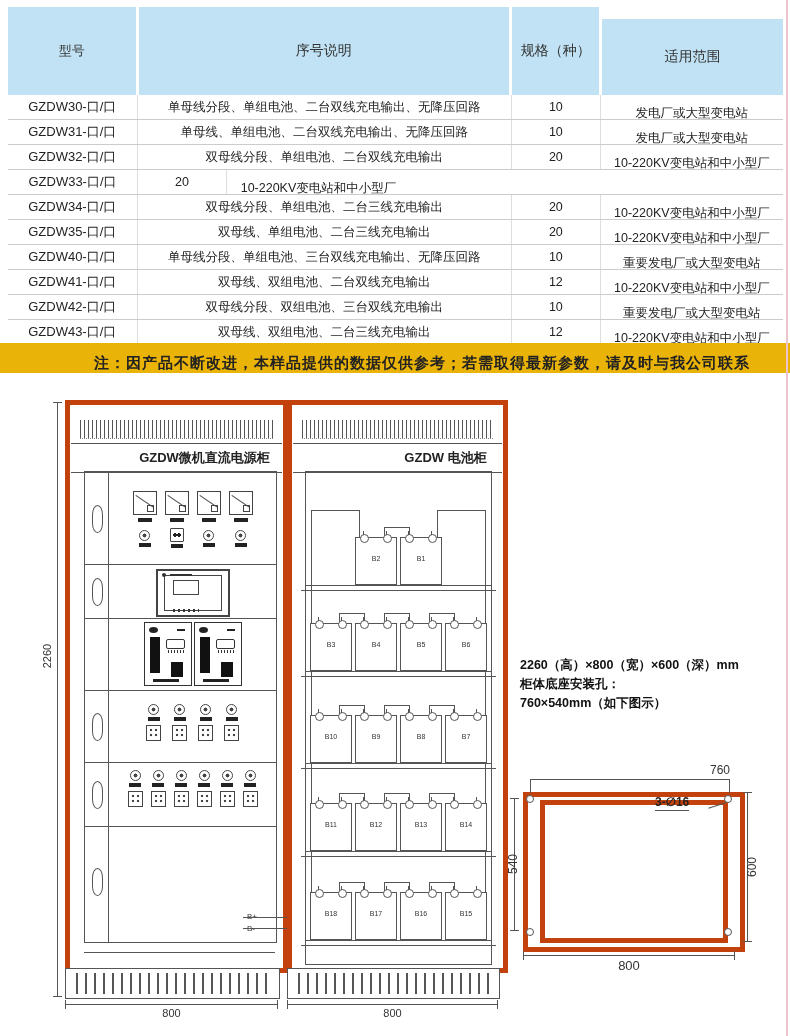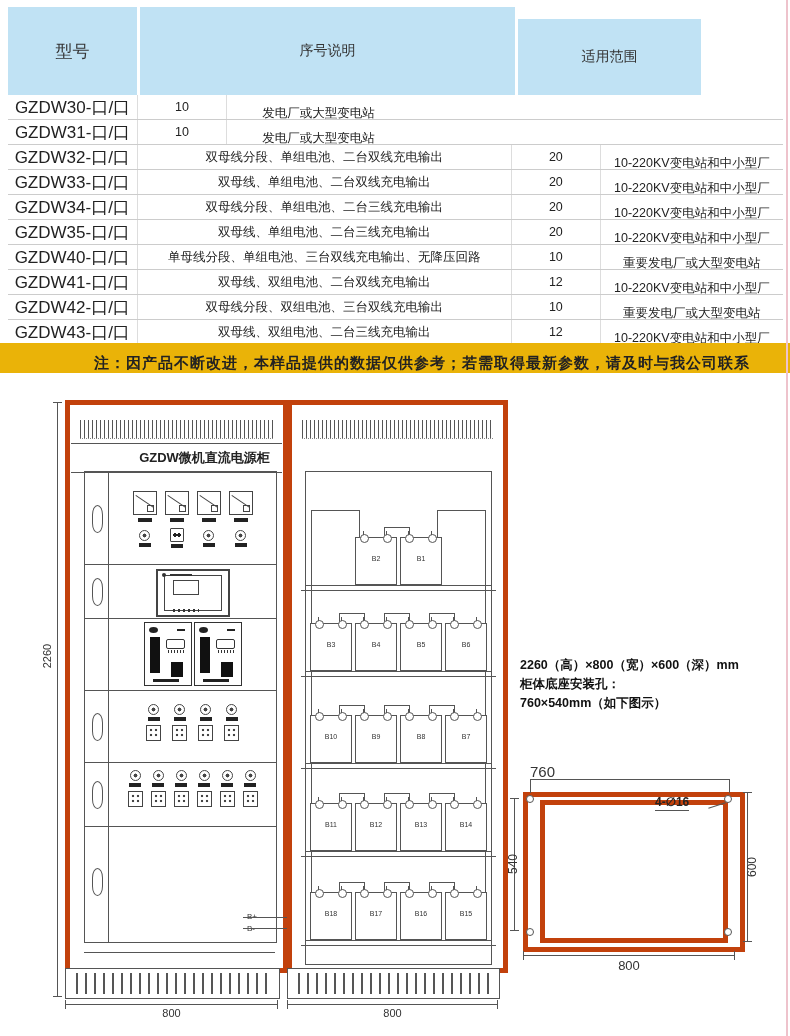--- a/index.html
+++ b/index.html
@@ -9,21 +9,21 @@
   .spec-table{position:absolute;left:8px;top:7px;width:775px;}
   .thead{display:flex;height:88px;}
   .th{background:#c0e2f4;display:flex;align-items:center;justify-content:center;
       font-size:14px;color:#333;}
   .thead .th{border-right:3px solid #fff;}
   .thead .th:last-child{border-right:none;}
   .tr{display:flex;height:24px;background:#fff;border-bottom:1px solid #ccc;}
   .td{display:flex;align-items:center;justify-content:center;font-size:12.5px;
       color:#222;border-right:1px solid #ddd;overflow:hidden;white-space:nowrap;}
   .td:last-child{border-right:none;}
-  .c0{width:129px;font-size:17px;}
+  .c0{width:129px;font-size:13px;}
   .c1{width:375px;}
   .c2{width:88px;}
   .c3{width:183px;margin-top:12px;}
   
   .note-bar{position:absolute;left:0;top:343px;width:790px;height:30px;background:#eab308;
             display:flex;align-items:flex-end;justify-content:center;font-size:15px;
             font-weight:bold;color:#222;letter-spacing:1px;padding-left:27px;}
   
   .abs{position:absolute;}
   .hl{position:absolute;height:1px;background:#555;}
@@ -116,42 +116,44 @@
 </style>
 </head>
 <body>
 
 <div class="page">
 
   <div class="spec-table">
     <div class="thead">
         <div class="th c0">型号</div>
         <div class="th c1">序号说明</div>
+        <div class="th c2">规格（种）</div>
         <div class="th c3">适用范围</div>
       </div>
     <div class="tbody">
         <div class="tr">
         <div class="td c0">GZDW30-口/口</div>
+        <div class="td c1">单母线分段、单组电池、二台双线充电输出、无降压回路</div>
         <div class="td c2">10</div>
         <div class="td c3">发电厂或大型变电站</div>
       </div>
         <div class="tr">
         <div class="td c0">GZDW31-口/口</div>
+        <div class="td c1">单母线、单组电池、二台双线充电输出、无降压回路</div>
         <div class="td c2">10</div>
         <div class="td c3">发电厂或大型变电站</div>
       </div>
         <div class="tr">
         <div class="td c0">GZDW32-口/口</div>
         <div class="td c1">双母线分段、单组电池、二台双线充电输出</div>
         <div class="td c2">20</div>
         <div class="td c3">10-220KV变电站和中小型厂</div>
       </div>
         <div class="tr">
         <div class="td c0">GZDW33-口/口</div>
-        <div class="td c1">双母线、单组电池、二台双线充电输出</div>
         <div class="td c2">20</div>
         <div class="td c3">10-220KV变电站和中小型厂</div>
       </div>
         <div class="tr">
         <div class="td c0">GZDW34-口/口</div>
         <div class="td c1">双母线分段、单组电池、二台三线充电输出</div>
         <div class="td c2">20</div>
         <div class="td c3">10-220KV变电站和中小型厂</div>
       </div>
         <div class="tr">
@@ -341,20 +343,23 @@
   <div class="plinth" style="left:65px;top:968px;width:213px;height:29px;"></div>
   <div class="dimv" style="left:57px;top:402px;height:595px;"></div>
   <div class="rot dimtxt" style="position:absolute;left:30px;top:650px;width:34px;text-align:center;">2260</div>
   <div class="dimh" style="position:absolute;left:65px;top:1004px;width:213px;">
     <div class="line"></div>
       <div class="lbl">800</div>
   </div>
 
   <div class="frame" style="left:287px;top:400px;width:211px;height:563px;">
     <div class="vent"></div>
+    <div class="cab-title">
+      <span style="transform:translateX(48px);">GZDW 电池柜</span>
+    </div>
 
     <div class="cab-body" style="left:13px;top:66px;width:185px;height:492px;">
 
       <div class="vl" style="left:5px;top:38px;height:400px;"></div>
       <div class="vl" style="left:179px;top:38px;height:400px;"></div>
 
       <div class="hl" style="left:5px;top:38px;width:48px;"></div>
       <div class="hl" style="left:132px;top:38px;width:48px;"></div>
       <div class="vl" style="left:53px;top:38px;height:28px;"></div>
       <div class="vl" style="left:131px;top:38px;height:28px;"></div>
@@ -474,26 +479,26 @@
     </div>
 
   <div class="mount">
     <div class="frame" style="left:18px;top:27px;width:212px;height:150px;"></div>
     <div class="frame" style="left:35px;top:35px;width:178px;height:133px;"></div>
     <div class="hole" style="left:21px;top:30px;"></div>
     <div class="hole" style="left:219px;top:30px;"></div>
     <div class="hole" style="left:21px;top:163px;"></div>
     <div class="hole" style="left:219px;top:163px;"></div>
 
-    <div class="dimtxt" style="position:absolute;left:25px;top:-2px;width:200px;text-align:left;font-size:15px;">760</div>
+    <div class="dimtxt" style="position:absolute;left:25px;top:-2px;width:200px;text-align:right;font-size:12px;">760</div>
     <div class="hl" style="left:25px;top:14px;width:200px;"></div>
     <div class="vl" style="left:25px;top:14px;height:14px;"></div>
     <div class="vl" style="left:224px;top:14px;height:14px;"></div>
 
-    <div style="position:absolute;left:150px;top:30px;font-size:12px;font-weight:bold;color:#222;border-bottom:1px solid #555;padding-bottom:1px;">4-∅16</div>
+    <div style="position:absolute;left:150px;top:30px;font-size:12px;font-weight:bold;color:#222;border-bottom:1px solid #555;padding-bottom:1px;">3-∅16</div>
     <div class="hl" style="left:203px;top:40px;width:18px;transform:rotate(-18deg);"></div>
 
     <div class="dimv" style="left:9px;top:33px;height:133px;"></div>
     <div class="rot dimtxt" style="position:absolute;left:-7px;top:92px;width:30px;text-align:center;font-size:12px;">540</div>
 
     <div class="dimv" style="left:242px;top:27px;height:150px;"></div>
     <div class="rot dimtxt" style="position:absolute;left:232px;top:95px;width:30px;text-align:center;font-size:12px;">600</div>
 
     <div class="dimh" style="position:absolute;left:18px;top:190px;width:212px;">
       <div class="line"></div>

